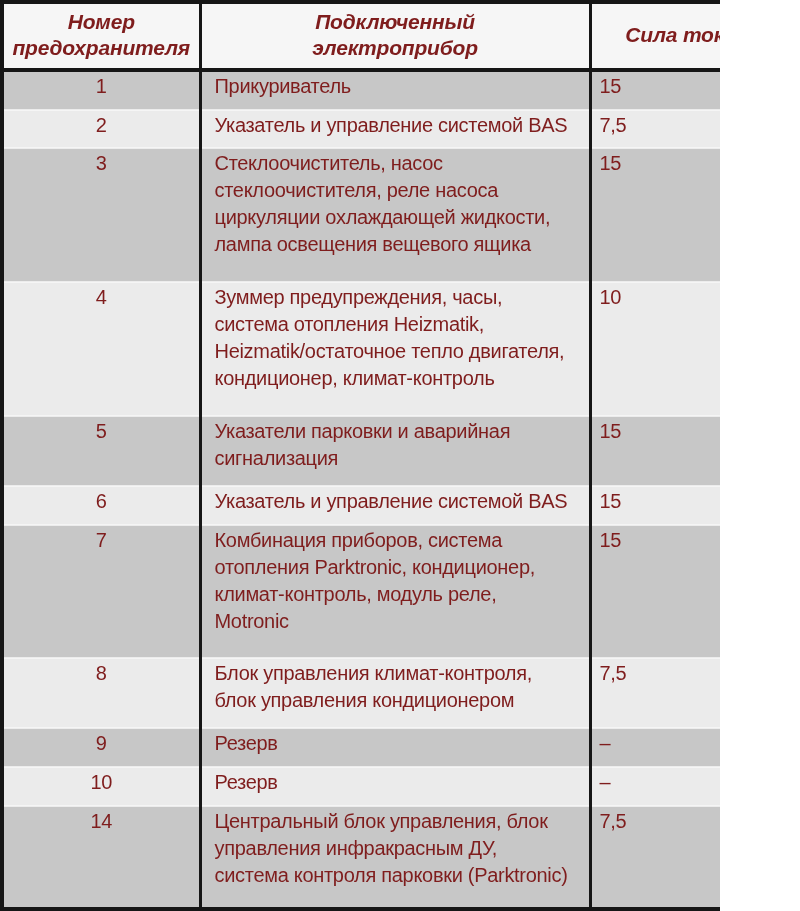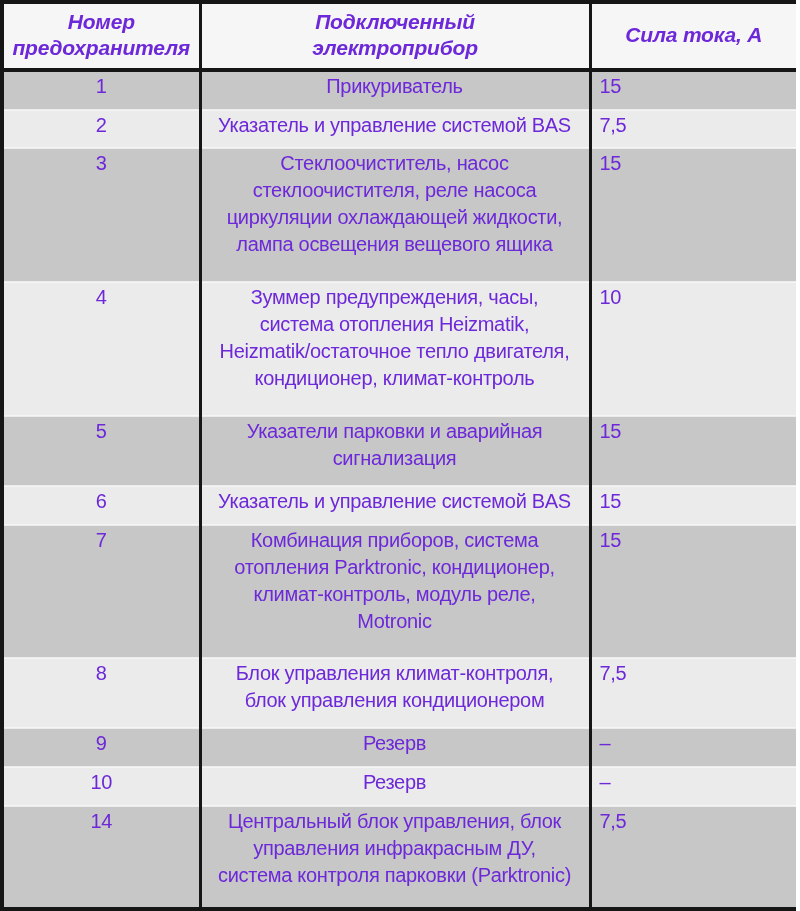--- a/index.html
+++ b/index.html
@@ -1,26 +1,26 @@
 <!DOCTYPE html>
 <html lang="ru"><head>
 <meta charset="utf-8">
 <style>
   html, body {
     margin: 0;
     padding: 0;
     background: #ffffff;
   }
   .page {
-    width: 796px;
+    width: 720px;
     height: 911px;
     background: #fdfdfd;
     overflow: hidden;
     font-family: "Liberation Sans", "DejaVu Sans", sans-serif;
-    color: #6d28d9;
+    color: #7f1d1d;
   }
   table.fuse-table {
     width: 800px;
     height: 911px;
     border-collapse: collapse;
     table-layout: fixed;
     border: 4px solid #161616;
   }
   col.c-num  { width: 198px; }
   col.c-dev  { width: 390px; }
@@ -43,21 +43,21 @@
   th.h-dev, td.device-cell      { border-right: 3px solid #161616; }
 
   tbody td {
     font-size: 20px;
     line-height: 27px;
     letter-spacing: -0.3px;
     vertical-align: top;
     padding: 1px 8px 3px;
   }
   td.fuse-number-cell { text-align: center; }
-  td.device-cell      { text-align: center; padding-left: 13px; padding-right: 14px; }
+  td.device-cell      { text-align: left; padding-left: 13px; padding-right: 14px; }
   td.amperage-cell    { }
 
   tbody tr:nth-child(odd)  td { background: #c7c7c7; }
   tbody tr:nth-child(even) td { background: #ebebeb; }
   tbody tr + tr td { border-top: 2px solid rgba(248,248,248,0.75); }
 </style>
 </head>
 <body>
 
 <div class="page">

